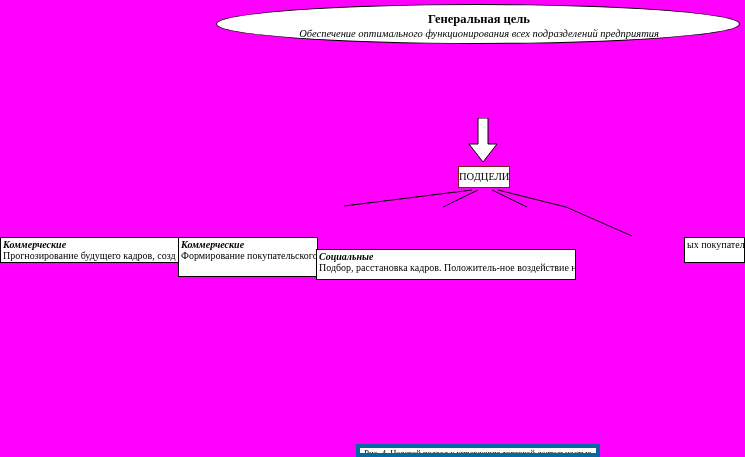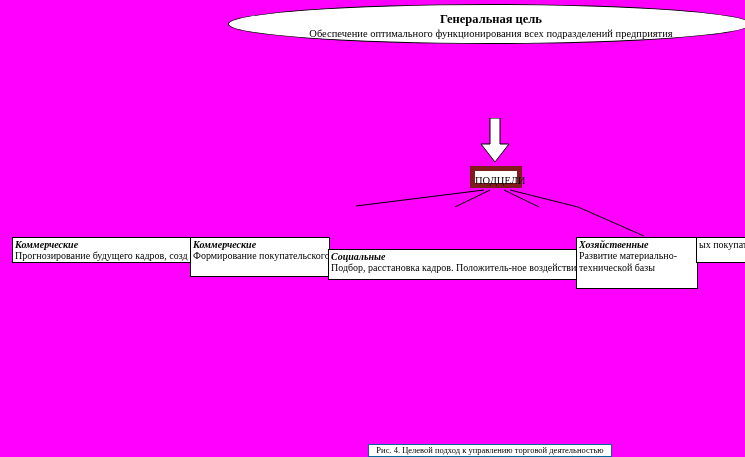--- a/index.html
+++ b/index.html
@@ -9,21 +9,21 @@
   body {
     width: 745px;
     height: 457px;
     background: #FF00FF;
     font-family: "Liberation Serif", serif;
     overflow: hidden;
     position: relative;
   }
   #canvas {
     position: absolute;
-    left: 12px;
+    left: 0;
     top: 0;
     width: 593px;
     height: 457px;
   }
 
   
   .goal-ellipse {
     position: absolute;
     left: 216px;
     top: 4px;
@@ -48,40 +48,41 @@
   .goal-sub {
     position: absolute;
     left: 0;
     top: 23px;
     width: 524px;
     text-align: center;
     font-size: 10.5px;
     color: #000000;
     font-family: "Liberation Serif", serif;
     white-space: nowrap;
+    font-style: italic;
   }
 
   
   .arrow-down {
     position: absolute;
     left: 468px;
     top: 118px;
     width: 30px;
     height: 45px;
   }
 
   
   .subgoals-box {
     position: absolute;
     left: 458px;
     top: 166px;
     width: 52px;
     height: 22px;
     background: #ffffff;
-    border: 5px solid #7f1d1d;
+    border: 1px solid #7f1d1d;
     box-sizing: border-box;
     font-size: 10.5px;
     color: #000000;
     text-align: center;
     line-height: 20px;
     font-family: "Liberation Serif", serif;
   }
 
   
   #connectors {
@@ -129,21 +130,21 @@
   .box-extra      { left: 684px; top: 237px; width: 61px;  height: 26px; }
 
   
   .caption {
     position: absolute;
     left: 356px;
     top: 444px;
     width: 244px;
     height: 13px;
     background: #ffffff;
-    border: 1px solid #0369a1;
+    border: 4px solid #0369a1;
     box-sizing: border-box;
     font-size: 8.5px;
     color: #000000;
     text-align: center;
     line-height: 11px;
     font-family: "Liberation Serif", serif;
     white-space: nowrap;
     overflow: hidden;
   }
 </style>
@@ -181,24 +182,20 @@
   <div class="cat-box box-economic">
     <div class="cat-head">Коммерческие</div>
     <div class="cat-text">Формирование покупательского</div>
   </div>
 
   <div class="cat-box box-social">
     <div class="cat-head">Социальные</div>
     <div class="cat-text">Подбор, расстановка кадров. Положитель-ное воздействие на по</div>
   </div>
 
-  <div class="cat-box box-household">
-    <div class="cat-head">Хозяйственные</div>
-    <div class="cat-text wrap">Развитие материально-технической базы</div>
-  </div>
 
   <div class="cat-box box-extra">
     <div class="cat-head"></div>
     <div class="cat-text">ых покупателей</div>
   </div>
 
   <div class="caption">Рис. 4. Целевой подход к управлению торговой  деятельностью</div>
 
 </div>
 

